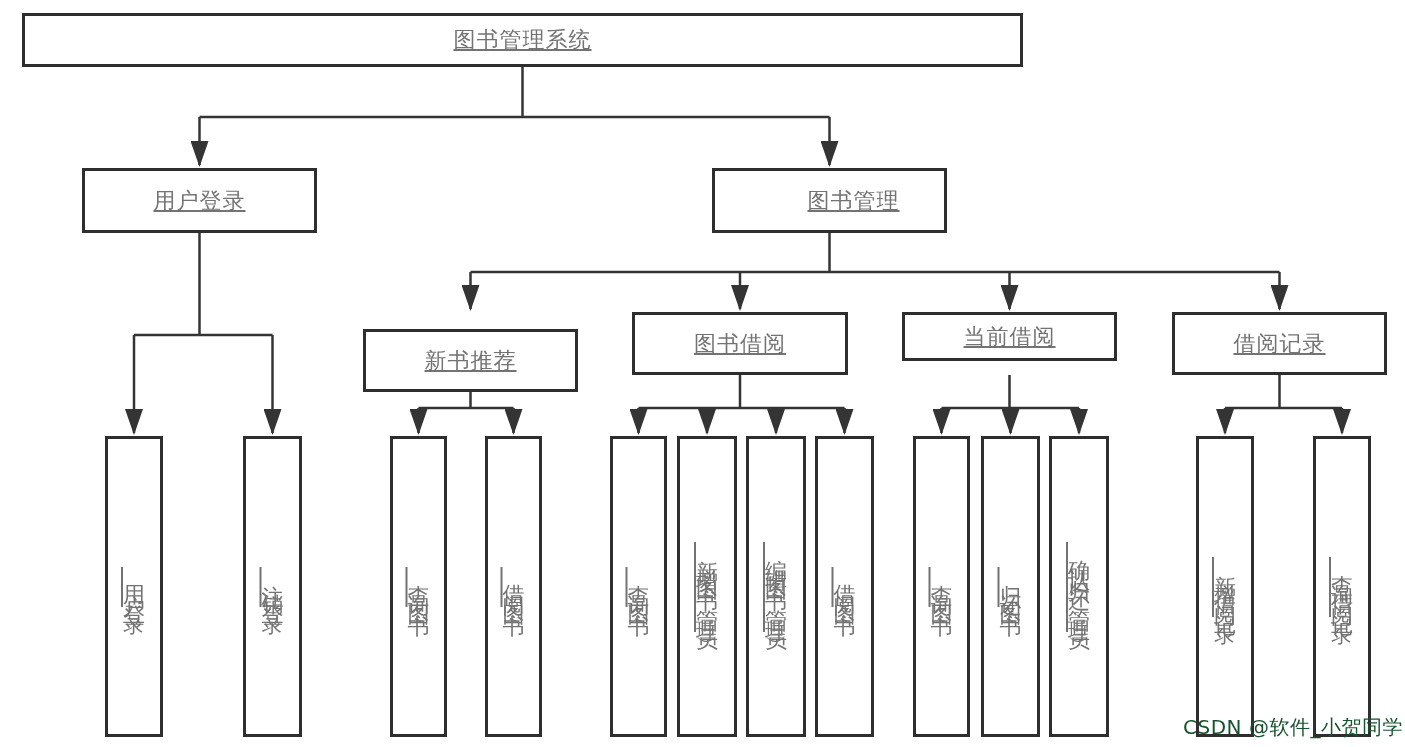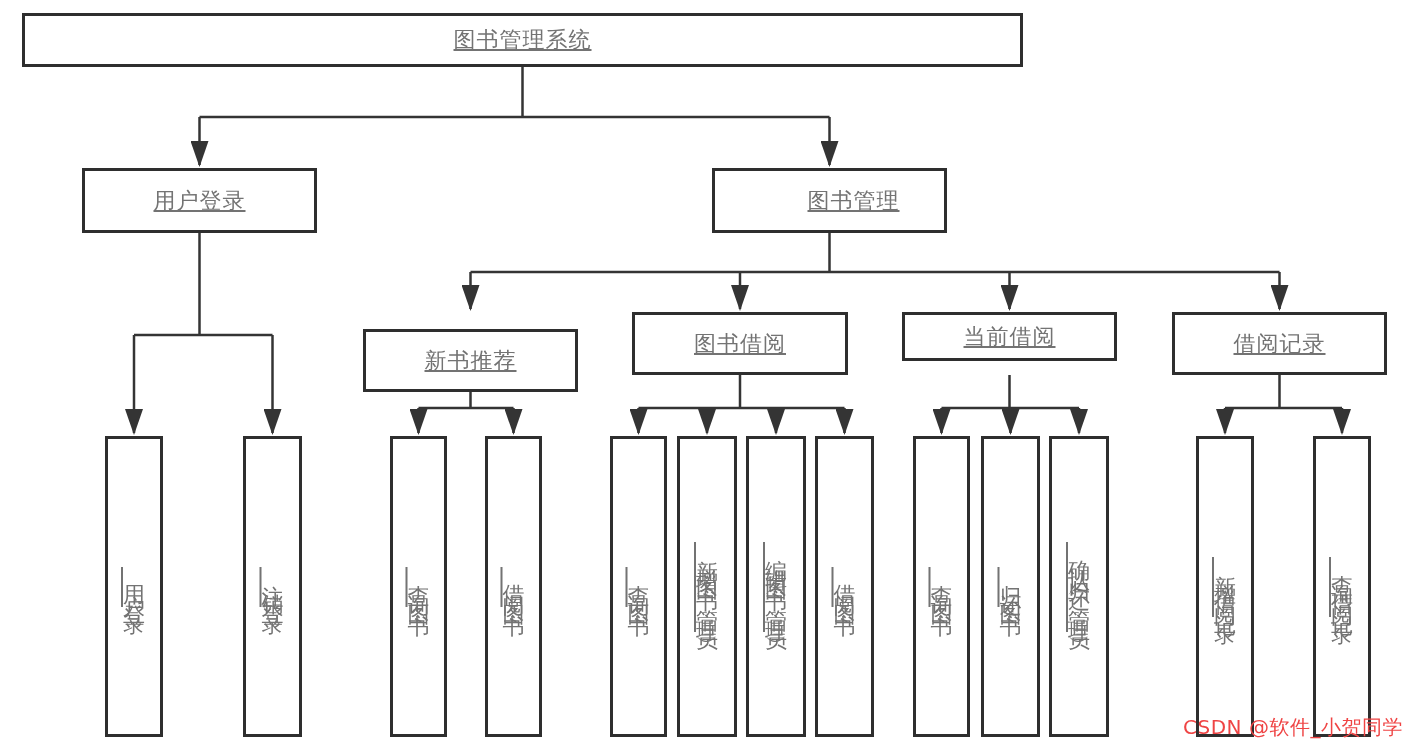--- a/index.html
+++ b/index.html
@@ -55,21 +55,21 @@
   .l-bbb      { left: 815px;  width: 59px; }
   .l-cbq      { left: 913px;  width: 57px; }
   .l-cbr      { left: 981px;  width: 59px; }
   .l-cbc      { left: 1049px; width: 60px; }
   .l-bra      { left: 1196px; width: 58px; }
   .l-brq      { left: 1313px; width: 58px; }
   .watermark {
     position: absolute;
     left: 1183px;
     top: 714px;
-    color: #ef4444;
+    color: #14532d;
     font-size: 20px;
     letter-spacing: 0.5px;
     white-space: nowrap;
   }
 </style>
 </head>
 <body>
 
 <div class="canvas">
 

